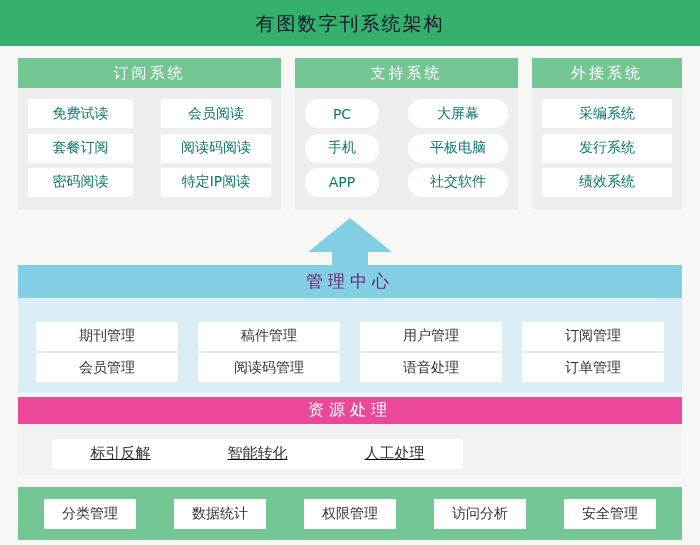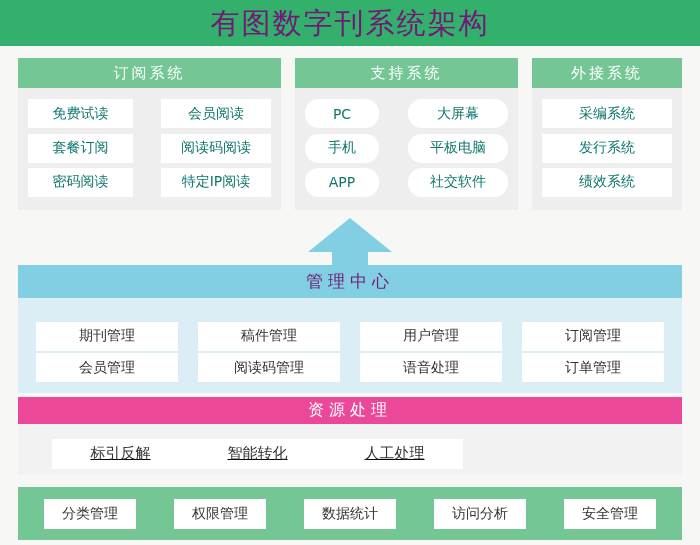--- a/index.html
+++ b/index.html
@@ -26,22 +26,22 @@
     left: 0;
     top: 0;
     width: 700px;
     height: 46px;
     background: #34b06d;
     display: flex;
     align-items: center;
     justify-content: center;
   }
   .title-bar .title-text {
-    color: #701a75;
-    font-size: 29px;
+    color: #0f172a;
+    font-size: 19px;
     letter-spacing: 2px;
     font-weight: normal;
     line-height: 1;
   }
 
   
   .top-row {
     position: absolute;
     left: 18px;
     top: 58px;
@@ -323,19 +323,19 @@
     <div class="resource-header">资源处理</div>
     <div class="resource-body">
       <div class="resource-cell">标引反解</div>
       <div class="resource-cell">智能转化</div>
       <div class="resource-cell">人工处理</div>
     </div>
   </div>
 
   <div class="bottom-bar">
     <div class="bottom-cell">分类管理</div>
+    <div class="bottom-cell">数据统计</div>
     <div class="bottom-cell">权限管理</div>
-    <div class="bottom-cell">数据统计</div>
     <div class="bottom-cell">访问分析</div>
     <div class="bottom-cell">安全管理</div>
   </div>
 
 </div>
 
 </body></html>

